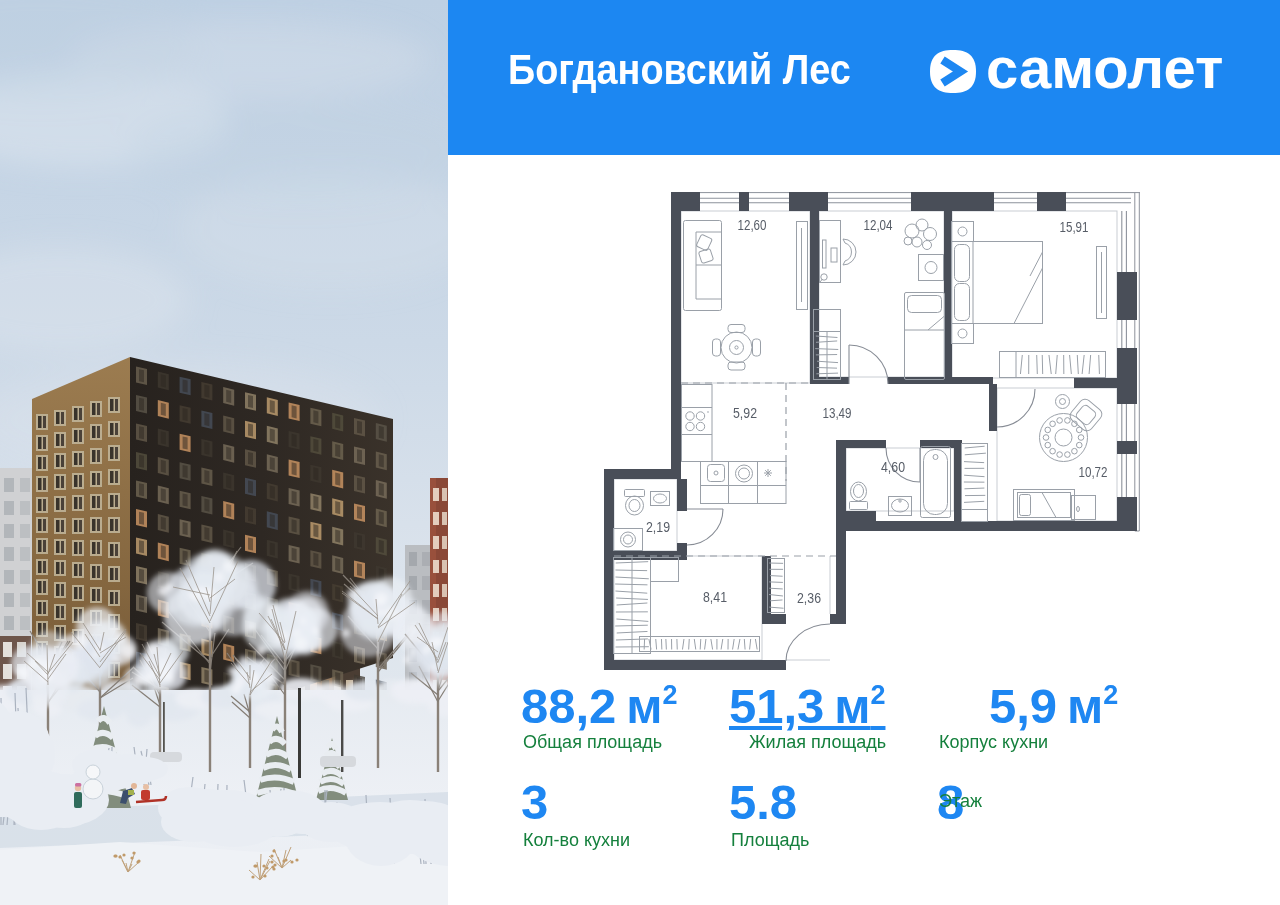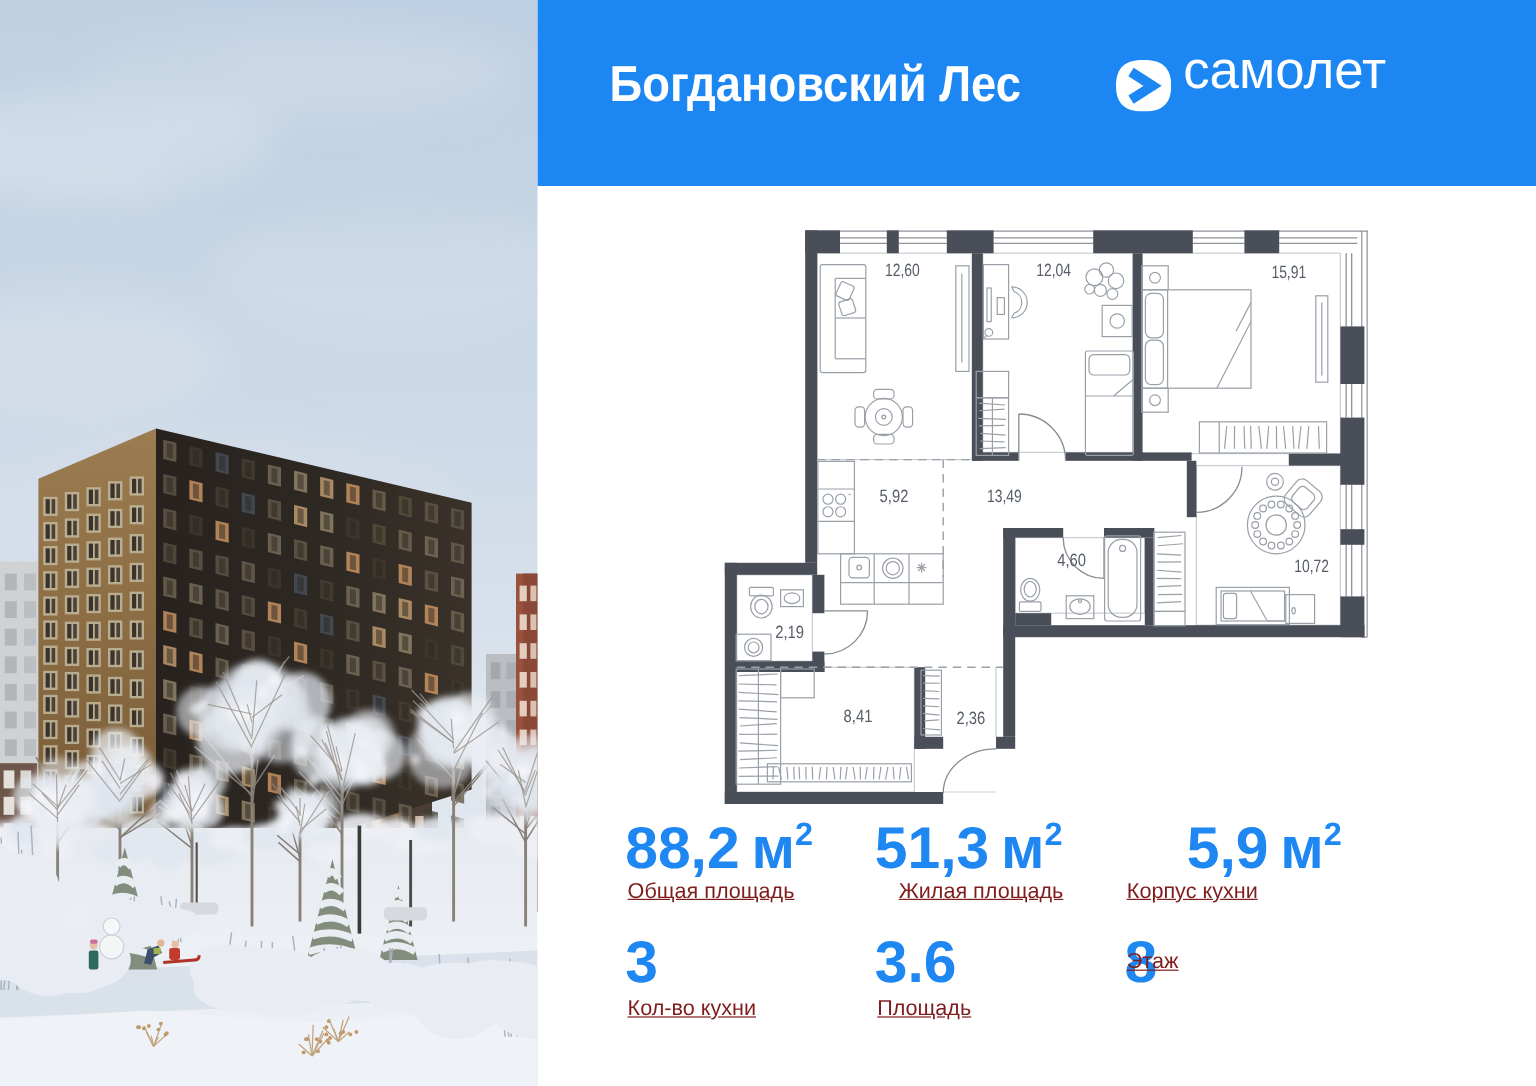--- a/index.html
+++ b/index.html
@@ -2,25 +2,25 @@
 <html><head><meta charset="utf-8">
 <style>
 html,body { margin:0; padding:0; }
 body { width:1280px; height:905px; position:relative; background:#ffffff; overflow:hidden;
   font-family:"Liberation Sans", sans-serif; }
 #photo { position:absolute; left:0; top:0; width:448px; height:905px; }
 #band { position:absolute; left:448px; top:0; width:832px; height:155px; background:#1c87f2; }
 #title { position:absolute; left:508px; top:46px; color:#ffffff; font-size:42px; font-weight:bold;
   letter-spacing:0; white-space:nowrap; transform:scaleX(0.9); transform-origin:0 0; }
 #logo { position:absolute; left:930px; top:50px; }
-#logotext { position:absolute; left:986px; top:34px; color:#ffffff; font-size:44px; font-weight:normal;
+#logotext { position:absolute; left:986px; top:34px; color:#ffffff; font-size:58px; font-weight:bold;
   letter-spacing:0px; white-space:nowrap; }
 .num { position:absolute; color:#1e87f2; font-size:49px; font-weight:bold; line-height:1; white-space:nowrap; }
 .num .sq { font-size:27px; vertical-align:19px; }
-.lab { position:absolute; color:#7f1d1d; font-size:18px; line-height:1; white-space:nowrap;text-decoration:underline; }
+.lab { position:absolute; color:#15803d; font-size:18px; line-height:1; white-space:nowrap; }
 </style></head>
 <body>
 
 <svg id="photo" width="448" height="905" viewBox="0 0 448 905">
 <defs>
 <linearGradient id="sky" x1="0" y1="0" x2="0" y2="1">
         <stop offset="0" stop-color="#bed0e3"></stop>
         <stop offset="0.45" stop-color="#ccd9e7"></stop>
         <stop offset="0.75" stop-color="#dbe3ec"></stop>
         <stop offset="1" stop-color="#e3e9ef"></stop>
@@ -1635,22 +1635,22 @@
 <text x="1078.5" y="477" font-family="Liberation Sans, sans-serif" font-size="14.8" fill="#575d67" textLength="29" lengthAdjust="spacingAndGlyphs">10,72</text>
 
 <text x="646.0" y="532" font-family="Liberation Sans, sans-serif" font-size="14.8" fill="#575d67" textLength="24" lengthAdjust="spacingAndGlyphs">2,19</text>
 
 <text x="703.0" y="602" font-family="Liberation Sans, sans-serif" font-size="14.8" fill="#575d67" textLength="24" lengthAdjust="spacingAndGlyphs">8,41</text>
 
 <text x="797.0" y="603" font-family="Liberation Sans, sans-serif" font-size="14.8" fill="#575d67" textLength="24" lengthAdjust="spacingAndGlyphs">2,36</text>
 </svg>
 
 <div class="num" style="left:521px;top:682px;">88,2 м<span class="sq">2</span></div>
-<div class="num" style="left:729px;top:682px;">51,3 м<span class="sq">2</span></div>
+<div class="num" style="left:729px;top:682px;text-decoration:underline;">51,3 м<span class="sq">2</span></div>
 <div class="num" style="left:989px;top:682px;">5,9 м<span class="sq">2</span></div>
 <div class="lab" style="left:523px;top:733px;">Общая площадь</div>
 <div class="lab" style="left:749px;top:733px;">Жилая площадь</div>
 <div class="lab" style="left:939px;top:733px;">Корпус кухни</div>
 <div class="num" style="left:521px;top:778px;">3</div>
-<div class="num" style="left:729px;top:778px;">3.6</div>
+<div class="num" style="left:729px;top:778px;">5.8</div>
 <div class="num" style="left:937px;top:778px;">8</div>
 <div class="lab" style="left:523px;top:831px;">Кол-во кухни</div>
 <div class="lab" style="left:731px;top:831px;">Площадь</div>
 <div class="lab" style="left:939px;top:792px;">Этаж</div>
 </body></html>

